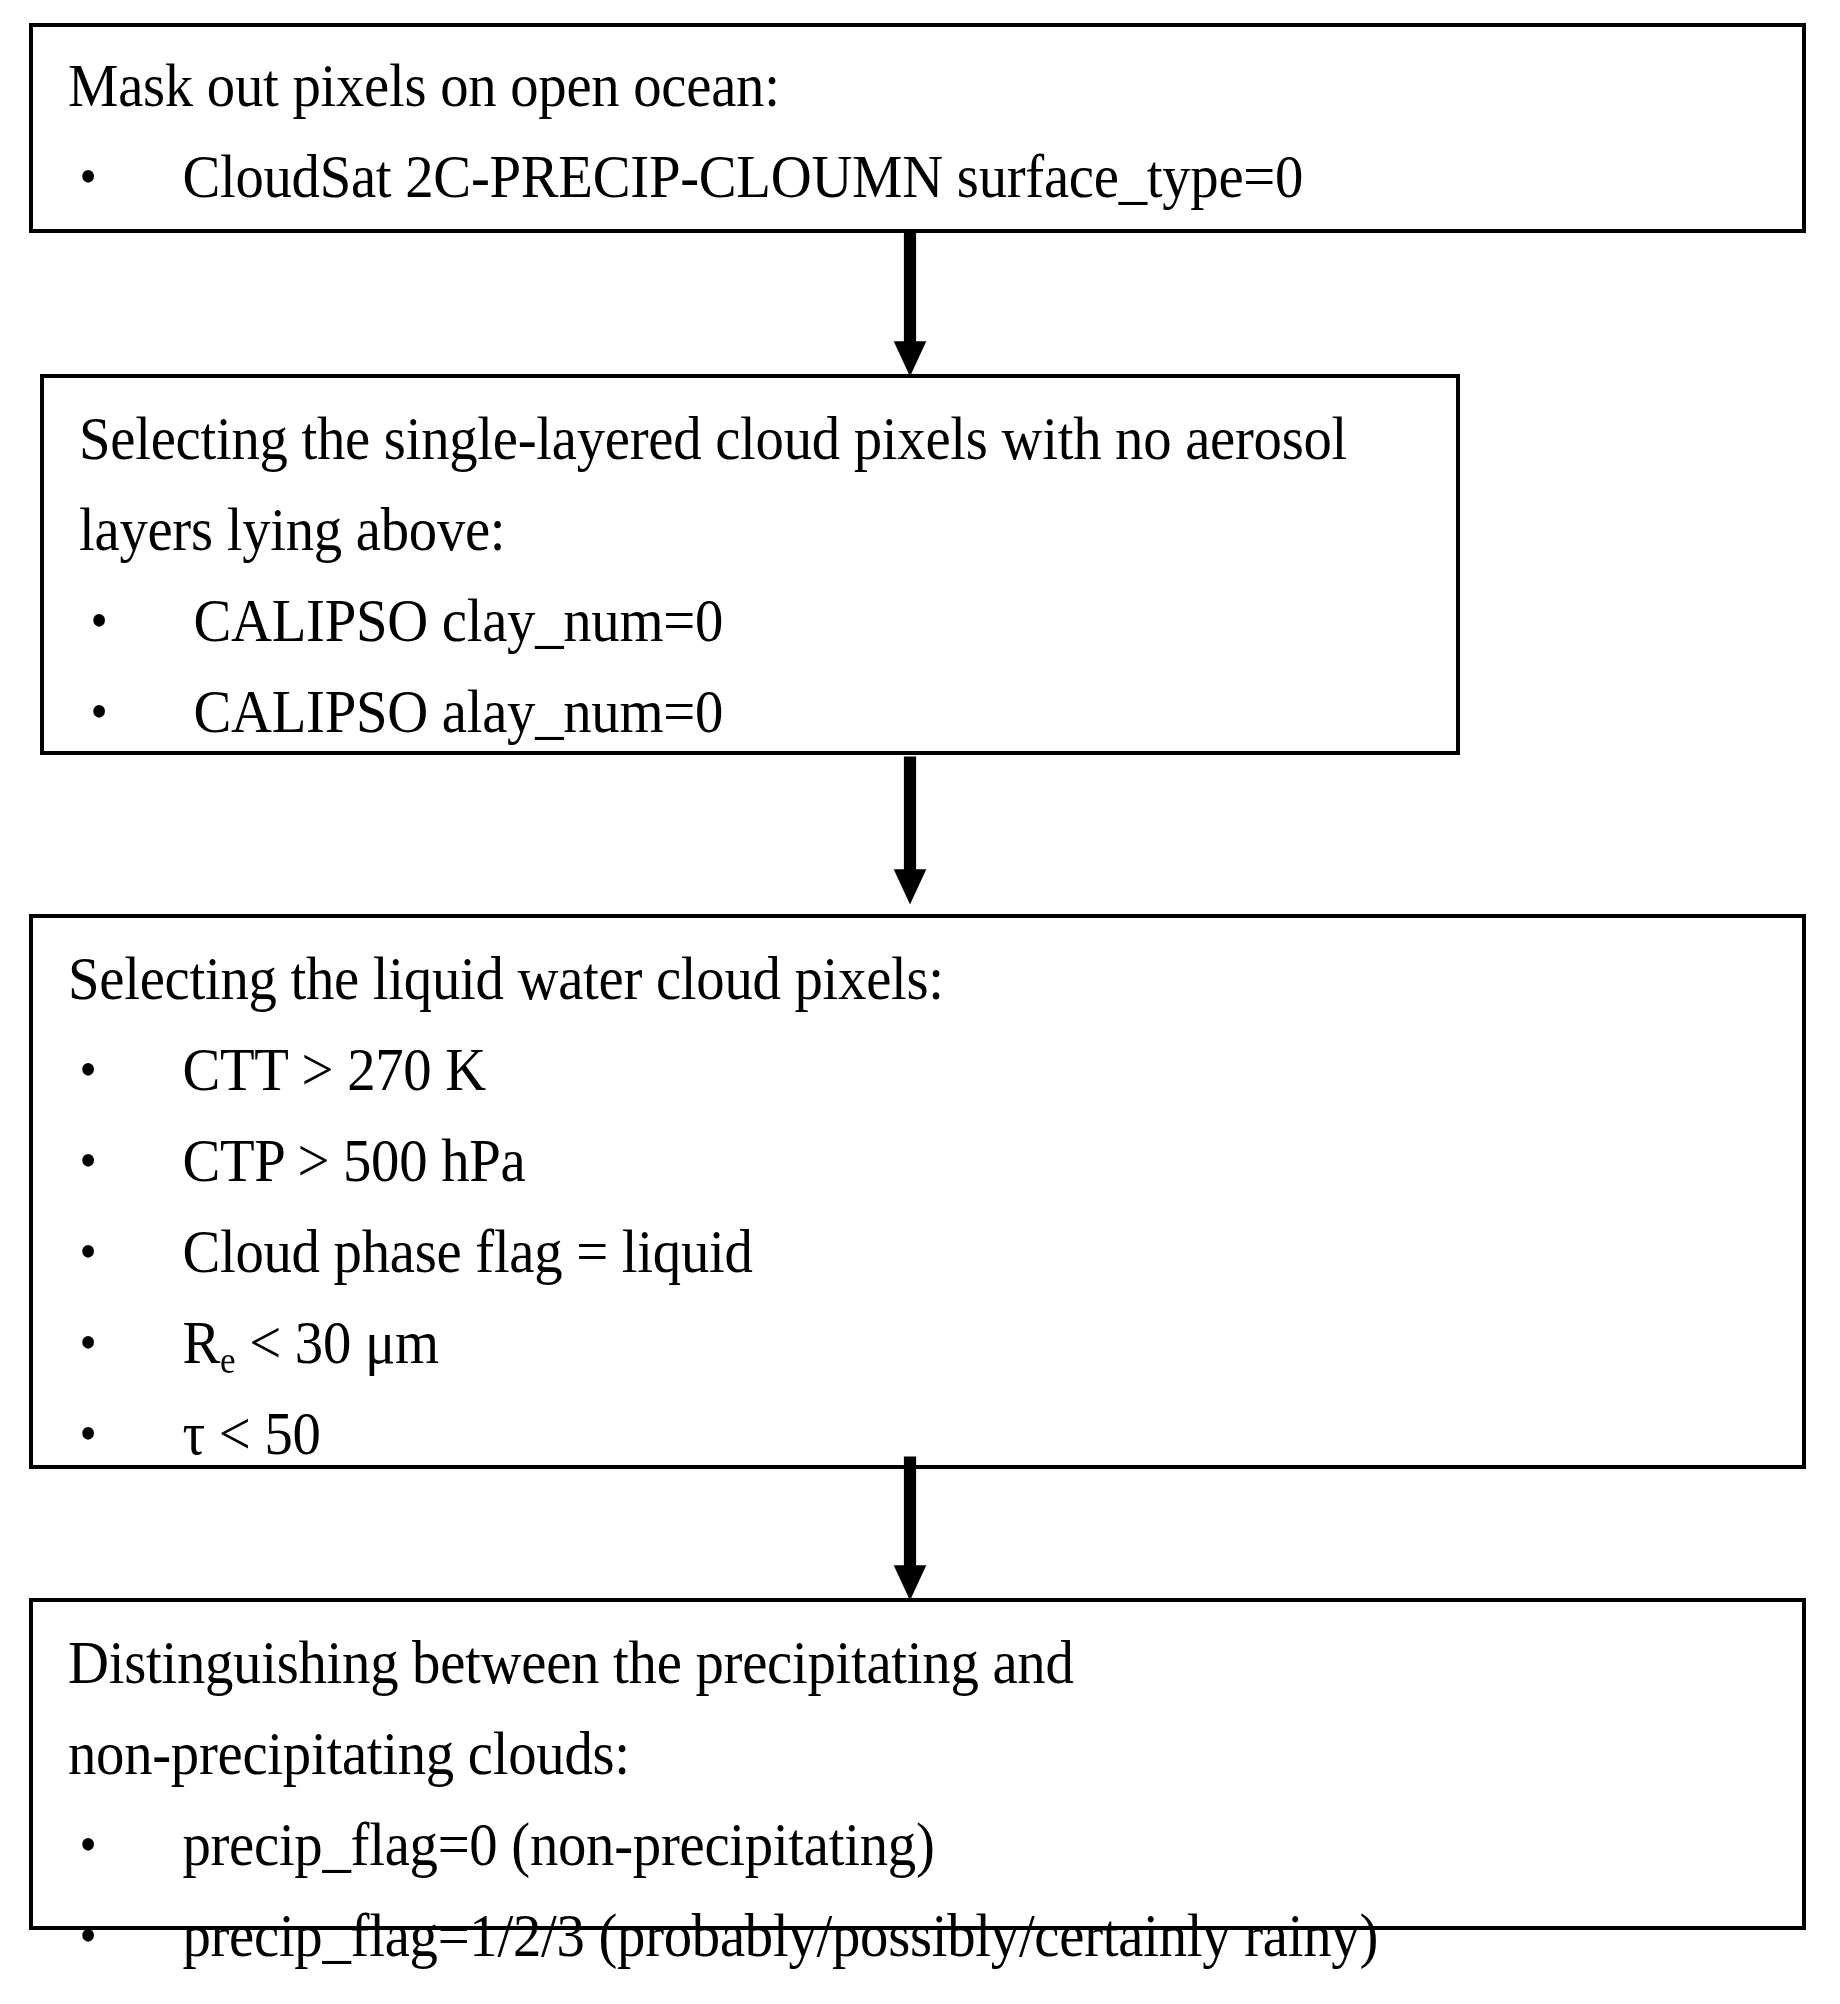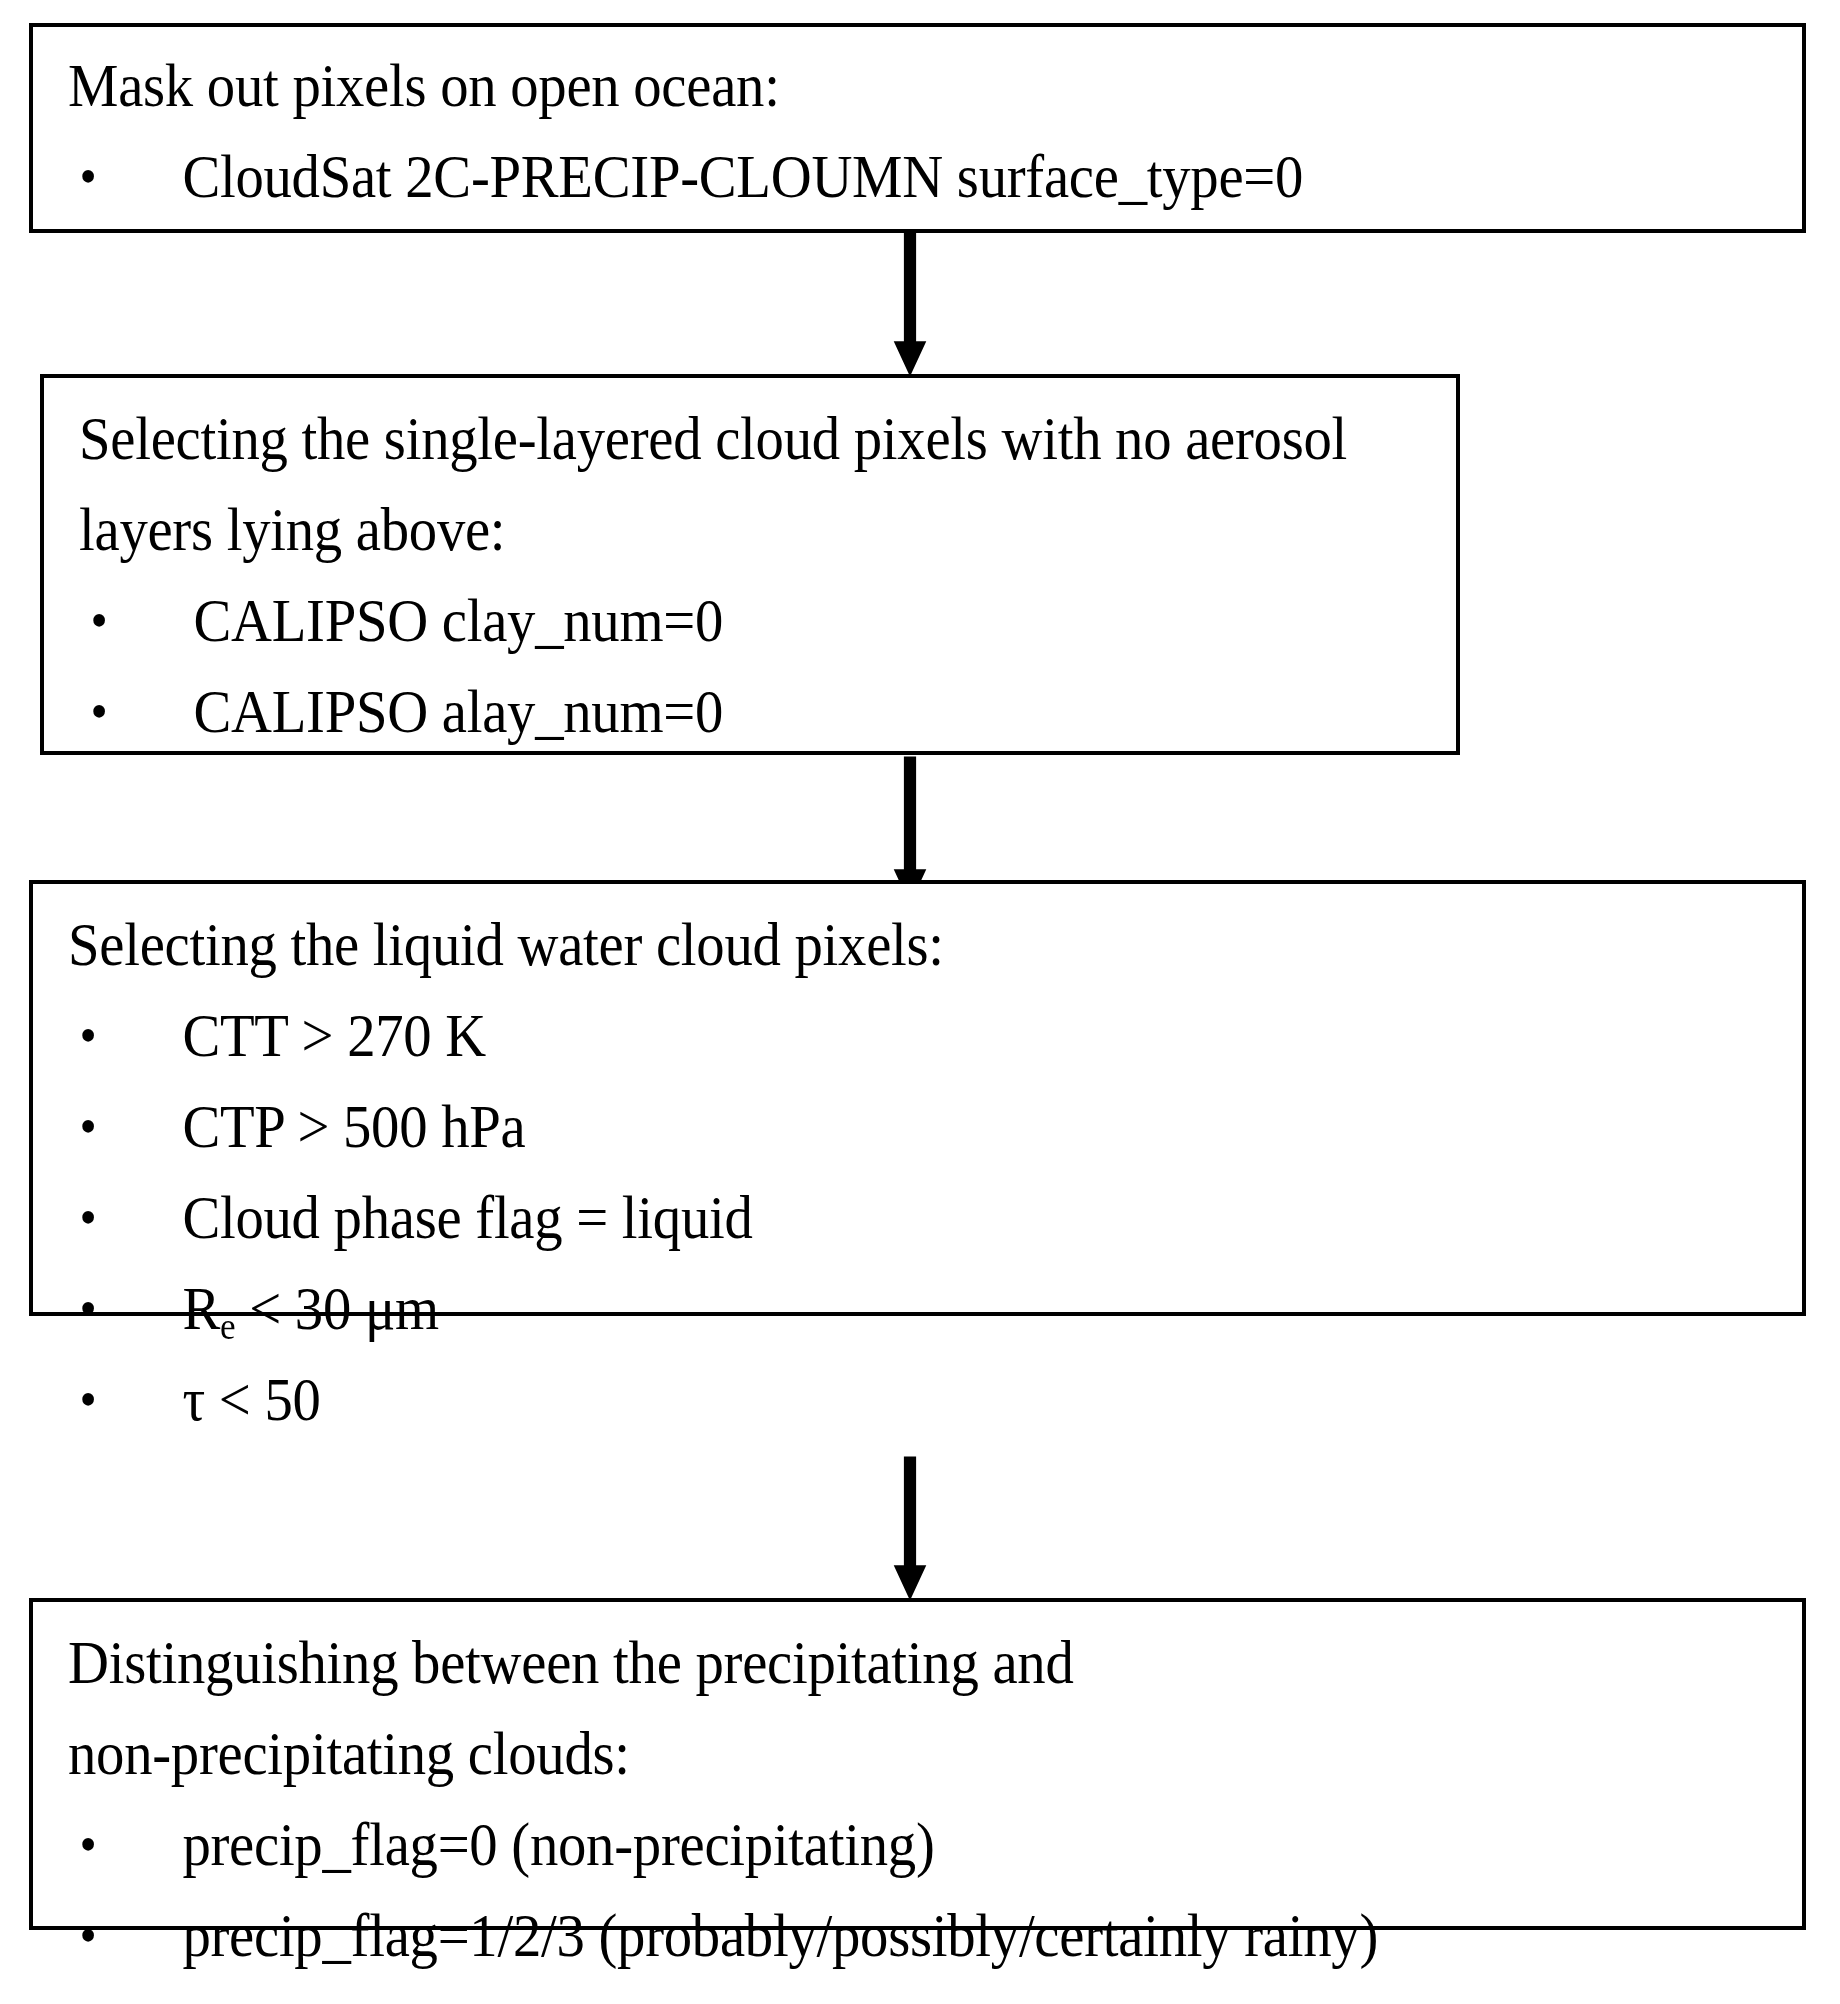--- a/index.html
+++ b/index.html
@@ -115,21 +115,21 @@
       </div>
     </div>
   </div>
 
   <div class="arrow" style="left:891px; top:756px; width:38px; height:149px;">
     <svg width="38" height="149" viewBox="0 0 56 218">
       <path d="M19 0 H37 V166 H52 L28 218 L4 166 H19 Z" fill="#000000"></path>
     </svg>
   </div>
 
-  <div class="node" style="left:29px; top:880px; width:1777px; height:436px;">
+  <div class="node" style="left:29px; top:914px; width:1777px; height:555px;">
     <div class="node-body" style="top:15px;">
       <div class="line">Selecting the liquid water cloud pixels:</div>
       <div class="bullet-row">
         <span class="dot">•</span>
         <span class="btxt">CTT &gt; 270 K</span>
       </div>
       <div class="bullet-row">
         <span class="dot">•</span>
         <span class="btxt">CTP &gt; 500 hPa</span>
       </div>

